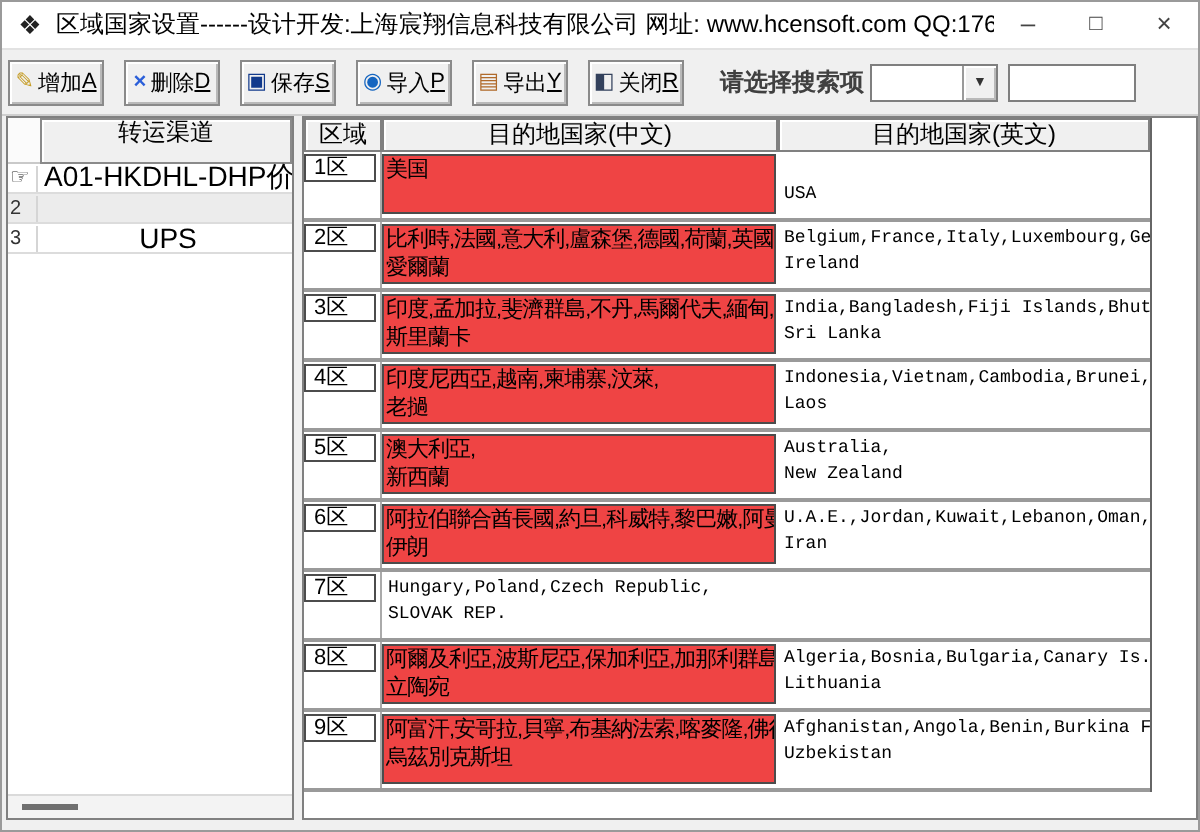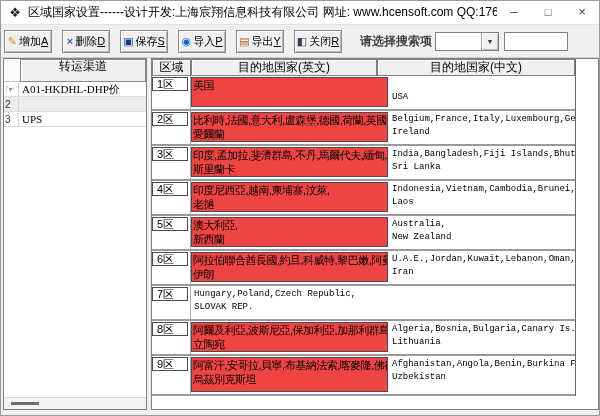--- a/index.html
+++ b/index.html
@@ -32,21 +32,21 @@
 
   
   .sidebar{position:absolute;left:2px;top:57px;width:144px;height:352px;background:#ffffff;border:1px solid #808080;box-sizing:border-box;}
   .sb-headrow{display:flex;height:23px;}
   .sb-headstub{width:16px;background:#fbfbfb;border-bottom:1px solid #c9c9c9;}
   .sb-head{flex:1;background:#f0f0f0;border:1px solid #8a8a8a;box-shadow:inset 1px 1px 0 #fff;font-size:12px;text-align:center;line-height:13px;box-sizing:border-box;}
   .sb-row{display:flex;height:14px;border-bottom:1px solid #dcdcdc;font-size:10px;align-items:center;cursor:default;}
   .sb-row.alt{background:#ececec;}
   .sb-num{width:15px;border-right:1px solid #d5d5d5;color:#333;padding-left:1px;box-sizing:border-box;font-size:10px;line-height:13px;}
   .sb-pointer{font-size:11px;line-height:11px;color:#222;}
-  .sb-label{flex:1;padding-left:3px;font-family:Liberation Serif, serif;font-size:11px;white-space:nowrap;overflow:hidden;}
+  .sb-label{flex:1;padding-left:3px;font-family:Liberation Sans, sans-serif;font-size:14px;white-space:nowrap;overflow:hidden;text-align:center;}
   .sb-hscroll{position:absolute;left:0;bottom:0;width:100%;height:11px;background:#f3f3f3;border-top:1px solid #dadada;}
   .sb-thumb{position:absolute;left:7px;top:4px;width:28px;height:3px;background:#6f6f6f;cursor:default;}
 
   
   .gridpanel{position:absolute;left:150px;top:57px;width:448px;height:352px;background:#ffffff;border:1px solid #808080;box-sizing:border-box;overflow:hidden;}
   .grid{width:424px;border-right:1px solid #666;box-sizing:border-box;}
   .ghead{display:flex;height:17px;}
   .hcell{background:#f0f0f0;border:1px solid #808080;box-shadow:inset 1px 1px 0 #fff;font-size:12px;text-align:center;line-height:15px;box-sizing:border-box;color:#000;}
   .hcell.c1{width:39px;}
   .hcell.c2{width:198px;}
@@ -129,22 +129,22 @@
     </div>
     <div class="sb-hscroll">
       <div class="sb-thumb"></div>
     </div>
   </div>
 
   <div class="gridpanel">
     <div class="grid">
       <div class="ghead">
         <div class="hcell c1">区域</div>
+        <div class="hcell c2">目的地国家(中文)</div>
         <div class="hcell c3">目的地国家(英文)</div>
-        <div class="hcell c2">目的地国家(中文)</div>
       </div>
 
       <div class="grow">
         <div class="gc1">
             <span class="rbox">1区</span>
           </div>
         <div class="gc2">
             <div class="cnbox">美国</div>
           </div>
         <div class="gc3">

